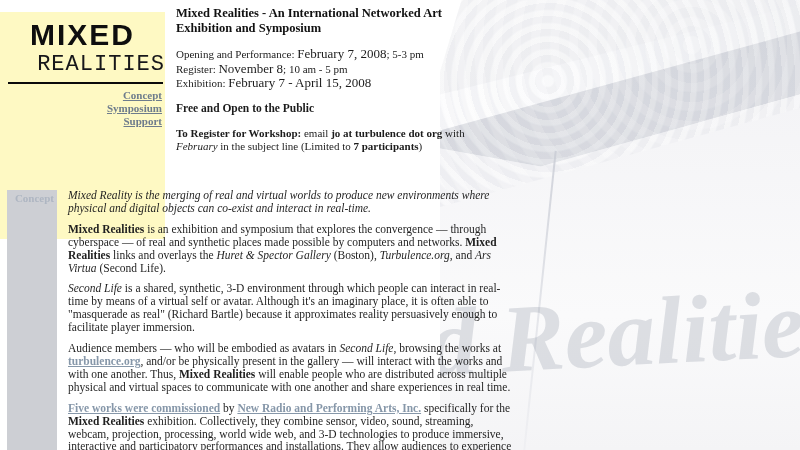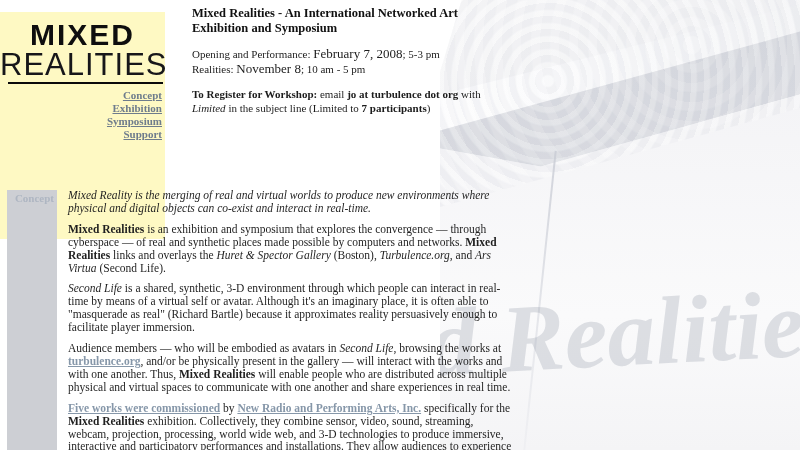--- a/index.html
+++ b/index.html
@@ -66,41 +66,40 @@
     position: absolute; left: 0; top: 12px;
     width: 165px; height: 227px;
     background: #fef9c3;
   }
   .logo-mixed {
     font-family: "Liberation Sans", sans-serif;
     font-weight: bold; font-size: 30px; letter-spacing: 2px;
     color: #0e0e0e; text-align: center; margin-top: 7px; line-height: 32px;
   }
   .logo-realities {
-    font-family: Liberation Sans, sans-serif;
-    font-weight: 400; font-size: 31px; letter-spacing: 1px;
-    color: #17171a; text-align: center; line-height: 28px;
+    font-family: Liberation Mono, monospace;
+    font-weight: 400; font-size: 22px; letter-spacing: 1px;
+    color: #17171a; text-align: right; line-height: 28px;
   }
   .logo-rule {
     height: 0; border-bottom: 2px solid #0a0a0a;
     margin: 3px 2px 5px 8px;
   }
   .logo-nav { text-align: right; padding-right: 3px; }
   .logo-nav a {
     display: block;
     font-family: "Liberation Serif", serif;
     font-weight: bold; font-size: 11px; line-height: 13px;
     color: #6e7c8c; text-decoration: underline; cursor: pointer;
   }
 
   
   .head-col {
     position: absolute; left: 176px; top: 6px; width: 302px;
     color: #1c1c1c;
-    margin-left: 16px;
   }
   .head-title {
     font-weight: bold; font-size: 12.5px; line-height: 15px;
     margin: 0 0 11px 0; color: #111;
   }
   .sched p { margin: 0; font-size: 11px; line-height: 14.5px; }
   .free-note {
     margin: 10px 0 0 0; font-weight: bold; font-size: 11.5px; line-height: 14px;
   }
   .register p { margin: 12px 0 0 0; font-size: 11px; line-height: 13.5px; }
@@ -143,34 +142,35 @@
     <div class="edge"></div>
     <div class="wm">Mixed Realities</div>
   </div>
 
   <div class="logo-block">
     <div class="logo-mixed">MIXED</div>
     <div class="logo-realities">REALITIES</div>
     <div class="logo-rule"></div>
     <nav class="logo-nav">
       <a>Concept</a>
-      <a>Exhibition</a>
       <a>Symposium</a>
       <a>Support</a>
     </nav>
   </div>
 
   <div class="head-col">
     <h1 class="head-title">Mixed Realities - An International Networked Art Exhibition and Symposium</h1>
     <div class="sched">
       <p><span>Opening and Performance: </span><span class="run-d">February 7, 2008</span><span>; 5-3 pm</span></p>
-      <p><span>Realities: </span><span class="run-d">November 8</span><span>; 10 am - 5 pm</span></p>
+      <p><span>Register: </span><span class="run-d">November 8</span><span>; 10 am - 5 pm</span></p>
+      <p><span>Exhibition: </span><span class="run-d">February 7 - April 15, 2008</span></p>
     </div>
+    <p class="free-note">Free and Open to the Public</p>
     <div class="register">
-      <p><span class="run-b">To Register for Workshop:</span><span> email </span><span class="run-b">jo at turbulence dot org</span><span> with </span><span class="run-i">Limited</span><span> in the subject line (Limited to </span><span class="run-b">7 participants</span><span>)</span></p>
+      <p><span class="run-b">To Register for Workshop:</span><span> email </span><span class="run-b">jo at turbulence dot org</span><span> with </span><span class="run-i">February</span><span> in the subject line (Limited to </span><span class="run-b">7 participants</span><span>)</span></p>
     </div>
   </div>
 
   <div class="side-label-block">
     <span class="lbl">Concept</span>
   </div>
 
   <div class="concept-col">
     <p><span class="run-i">Mixed Reality is the merging of real and virtual worlds to produce new environments where physical and digital objects can co-exist and interact in real-time.</span></p>
     <p><span class="run-b">Mixed Realities</span><span> is an exhibition and symposium that explores the convergence — through cyberspace — of real and synthetic places made possible by computers and networks. </span><span class="run-b">Mixed Realities</span><span> links and overlays the </span><span class="run-i">Huret &amp; Spector Gallery</span><span> (Boston), </span><span class="run-i">Turbulence.org</span><span>, and </span><span class="run-i">Ars Virtua</span><span> (Second Life).</span></p>

